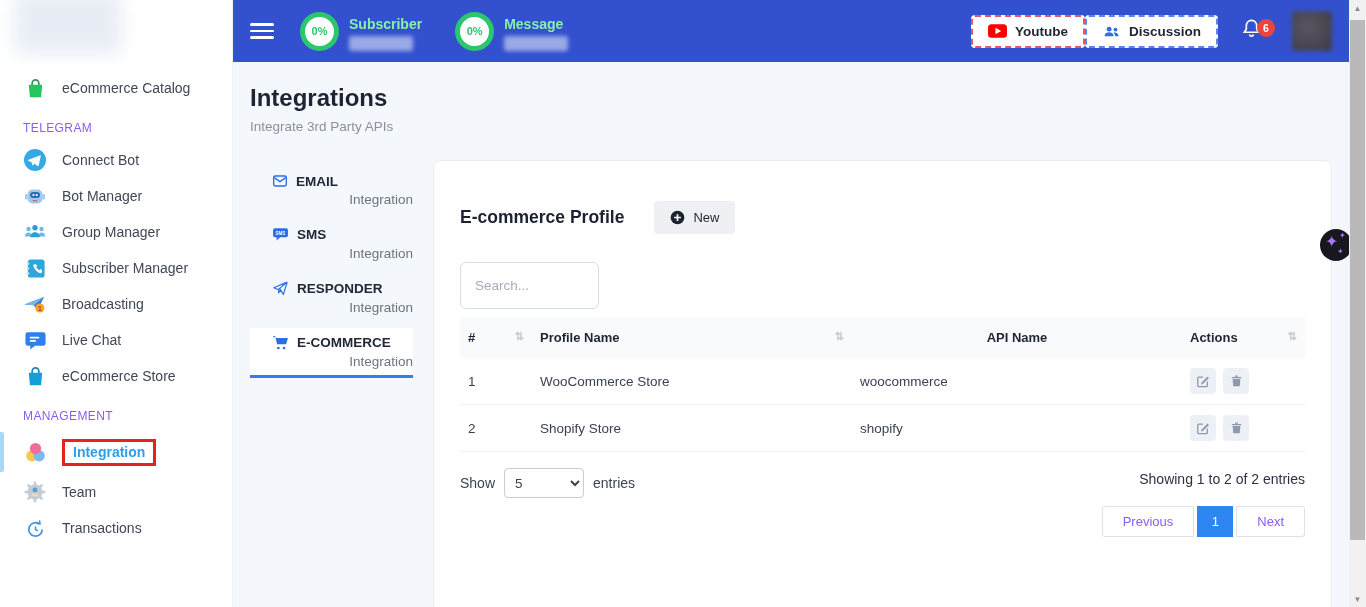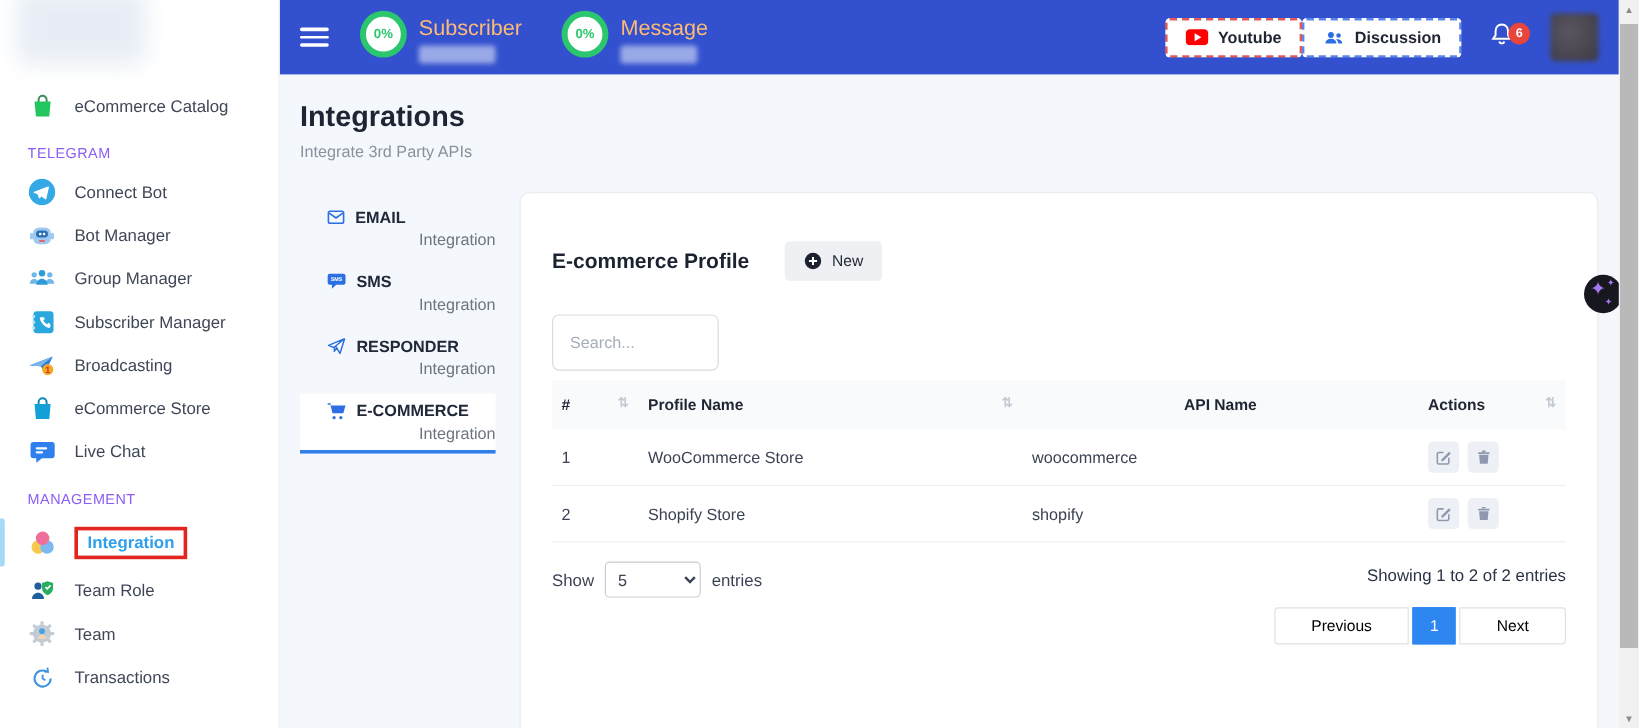--- a/index.html
+++ b/index.html
@@ -17,21 +17,21 @@
   .active-bar { position:absolute; left:0; top:2px; width:4px; height:40px; background:#a6d9f7; border-radius:0 2px 2px 0; }
   .red-box { border:3px solid #e2261f; padding:2px 8px 3px 8px; color:#2e9fe8; font-weight:700; }
 
   
   .topbar { position:absolute; left:233px; top:0; width:1116px; height:62px; background:#3351ce; display:flex; align-items:center; z-index:4; }
   .hamburger { margin-left:17px; width:24px; cursor:pointer; }
   .hamburger span { display:block; height:2.6px; background:#fff; border-radius:2px; margin:4.2px 0; }
   .stat { display:flex; align-items:flex-start; margin-left:26px; gap:10px; }
   .ring { width:39px; height:39px; border-radius:50%; border:5px solid #2bc66d; background:#fff; display:flex; align-items:center; justify-content:center; font-size:11px; font-weight:700; color:#2bc66d; }
   .stat-texts { padding-top:4px; }
-  .stat-label { color:#fdba74; font-weight:400; font-size:18px; }
+  .stat-label { color:#86efac; font-weight:700; font-size:14px; }
   .stat-blur { margin-top:4px; width:64px; height:15px; background:rgba(255,255,255,.5); border-radius:3px; filter:blur(2px); }
   .top-spacer { flex:1; }
   .top-btn { height:33px; background:#fff; border-radius:4px; display:flex; align-items:center; gap:8px; padding:0 15px; font-size:13.5px; font-weight:600; color:#1f2533; cursor:pointer; }
   .yt-btn { border:2px dashed #e05a5a; }
   .disc-btn { border:2px dashed #5b86e8; }
   .bell-wrap { position:relative; margin-left:22px; cursor:pointer; width:26px; height:30px; }
   .badge { position:absolute; right:-9px; top:3px; width:18px; height:18px; border-radius:50%; background:#e8453c; color:#fff; font-size:10.5px; font-weight:700; display:flex; align-items:center; justify-content:center; }
   .avatar { margin-left:26px; margin-right:17px; width:40px; height:40px; border-radius:4px; background:radial-gradient(circle at 40% 40%, #5a5661, #3c3a44); filter:blur(2px); cursor:pointer; }
 
   
@@ -61,21 +61,21 @@
   td.api, th.api-col { text-align:left; }
   .actions-cell { display:flex; gap:7px; align-items:center; height:46px; }
   .act-btn { width:26px; height:26px; border:none; border-radius:4px; background:#edf1f6; display:flex; align-items:center; justify-content:center; cursor:pointer; }
 
   .foot-row { margin-top:16px; display:flex; justify-content:space-between; align-items:flex-start; }
   .show-group { display:flex; align-items:center; gap:9px; font-size:14px; color:#3b4254; }
   .page-size { width:80px; height:30px; border:1px solid #c8cdd4; border-radius:4px; font-size:13.5px; color:#3b4254; padding:0 6px; font-family:inherit; background:#fff; }
   .showing-text { font-size:14px; color:#2b3245; padding-top:3px; }
 
   .pagination { margin-top:8px; display:flex; justify-content:flex-end; gap:3px; }
-  .pg-btn { height:31px; background:#fff; border:1px solid #dee2e6; color:#000000; font-size:13px; font-family:inherit; padding:0 30px; cursor:pointer; }
+  .pg-btn { height:31px; background:#fff; border:1px solid #dee2e6; color:#8b5cf6; font-size:13px; font-family:inherit; padding:0 20px; cursor:pointer; }
   .pg-prev { border-radius:3px 0 0 3px; }
   .pg-next { border-radius:0 3px 3px 0; }
   .pg-btn.current { background:#2e86f0; border-color:#2e86f0; color:#fff; width:36px; padding:0; }
 
   
   .ai-fab { position:absolute; left:1320px; top:229px; width:32px; height:32px; border-radius:50%; background:#17171f; z-index:6; cursor:pointer; }
   .spark-big { position:absolute; left:5px; top:5px; color:#a678f2; font-size:16px; line-height:1; }
   .spark-s1 { position:absolute; left:19px; top:3px; color:#a678f2; font-size:8px; line-height:1; }
   .spark-s2 { position:absolute; left:17px; top:19px; color:#a678f2; font-size:8px; line-height:1; }
 
@@ -167,63 +167,52 @@
               <circle cx="16.8" cy="16" r="4.6" fill="#f5a623"></circle>
               <text x="16.8" y="18.6" font-size="7.5" fill="#c0392b" text-anchor="middle" font-weight="bold">1</text>
             </svg>
         </span>
         <span>Broadcasting</span>
       </div>
 
       <div class="side-item">
         <span class="sicon">
           <svg viewBox="0 0 24 24" width="23" height="23">
-              <path d="M8.5 10V6.5a3.5 3.5 0 0 1 7 0V10" fill="none" stroke="#0f87b8" stroke-width="1.7"></path>
-              <path d="M5 8h14l-1.2 13H6.2L5 8z" fill="#13a0d6"></path>
-            </svg>
-        </span>
-        <span>eCommerce Store</span>
-      </div>
-
-      <div class="side-item">
-        <span class="sicon">
-          <svg viewBox="0 0 24 24" width="23" height="23">
               <path d="M4 3.5h16A2.5 2.5 0 0 1 22.5 6v9a2.5 2.5 0 0 1-2.5 2.5h-8.5l-5 4v-4H4A2.5 2.5 0 0 1 1.5 15V6A2.5 2.5 0 0 1 4 3.5z" fill="#2f80ed"></path>
               <rect x="6" y="8" width="10" height="1.9" rx=".95" fill="#fff"></rect>
               <rect x="6" y="11.5" width="6.5" height="1.9" rx=".95" fill="#fff"></rect>
             </svg>
         </span>
         <span>Live Chat</span>
+      </div>
+
+      <div class="side-item">
+        <span class="sicon">
+          <svg viewBox="0 0 24 24" width="23" height="23">
+              <path d="M8.5 10V6.5a3.5 3.5 0 0 1 7 0V10" fill="none" stroke="#0f87b8" stroke-width="1.7"></path>
+              <path d="M5 8h14l-1.2 13H6.2L5 8z" fill="#13a0d6"></path>
+            </svg>
+        </span>
+        <span>eCommerce Store</span>
       </div>
 
       <div class="side-section">MANAGEMENT</div>
 
       <div class="side-item active">
         <span class="active-bar"></span>
         <span class="sicon">
           <svg viewBox="0 0 24 24" width="25" height="25">
               <circle cx="8.5" cy="15.2" r="5.4" fill="#f7ca4f"></circle>
               <circle cx="15.5" cy="15.2" r="5.4" fill="#7db8f0"></circle>
               <circle cx="12" cy="8.2" r="5.4" fill="#f06e9c"></circle>
             </svg>
         </span>
         <span class="red-box">Integration</span>
       </div>
 
-      <div class="side-item">
-        <span class="sicon">
-          <svg viewBox="0 0 24 24" width="23" height="23">
-              <circle cx="8" cy="7.8" r="3.1" fill="#1f5f9e"></circle>
-              <path d="M2.8 19c0-3.4 2.5-5.4 5.2-5.4s5.2 2 5.2 5.4z" fill="#1f5f9e"></path>
-              <path d="M16.3 3.5l4.8 1.6v4.2c0 3.1-2.1 5.2-4.8 6.3-2.7-1.1-4.8-3.2-4.8-6.3V5.1z" fill="#27ae60"></path>
-              <path d="M14.5 8.6l1.5 1.5 2.9-2.9" stroke="#fff" stroke-width="1.5" fill="none"></path>
-            </svg>
-        </span>
-        <span>Team Role</span>
-      </div>
 
       <div class="side-item">
         <span class="sicon">
           <svg viewBox="0 0 24 24" width="24" height="24">
               <g fill="#c3cbd4">
                 <rect x="10.7" y="1.5" width="2.6" height="21" rx="1.3"></rect>
                 <rect x="10.7" y="1.5" width="2.6" height="21" rx="1.3" transform="rotate(45 12 12)"></rect>
                 <rect x="10.7" y="1.5" width="2.6" height="21" rx="1.3" transform="rotate(90 12 12)"></rect>
                 <rect x="10.7" y="1.5" width="2.6" height="21" rx="1.3" transform="rotate(135 12 12)"></rect>
                 <circle cx="12" cy="12" r="7.6"></circle>

